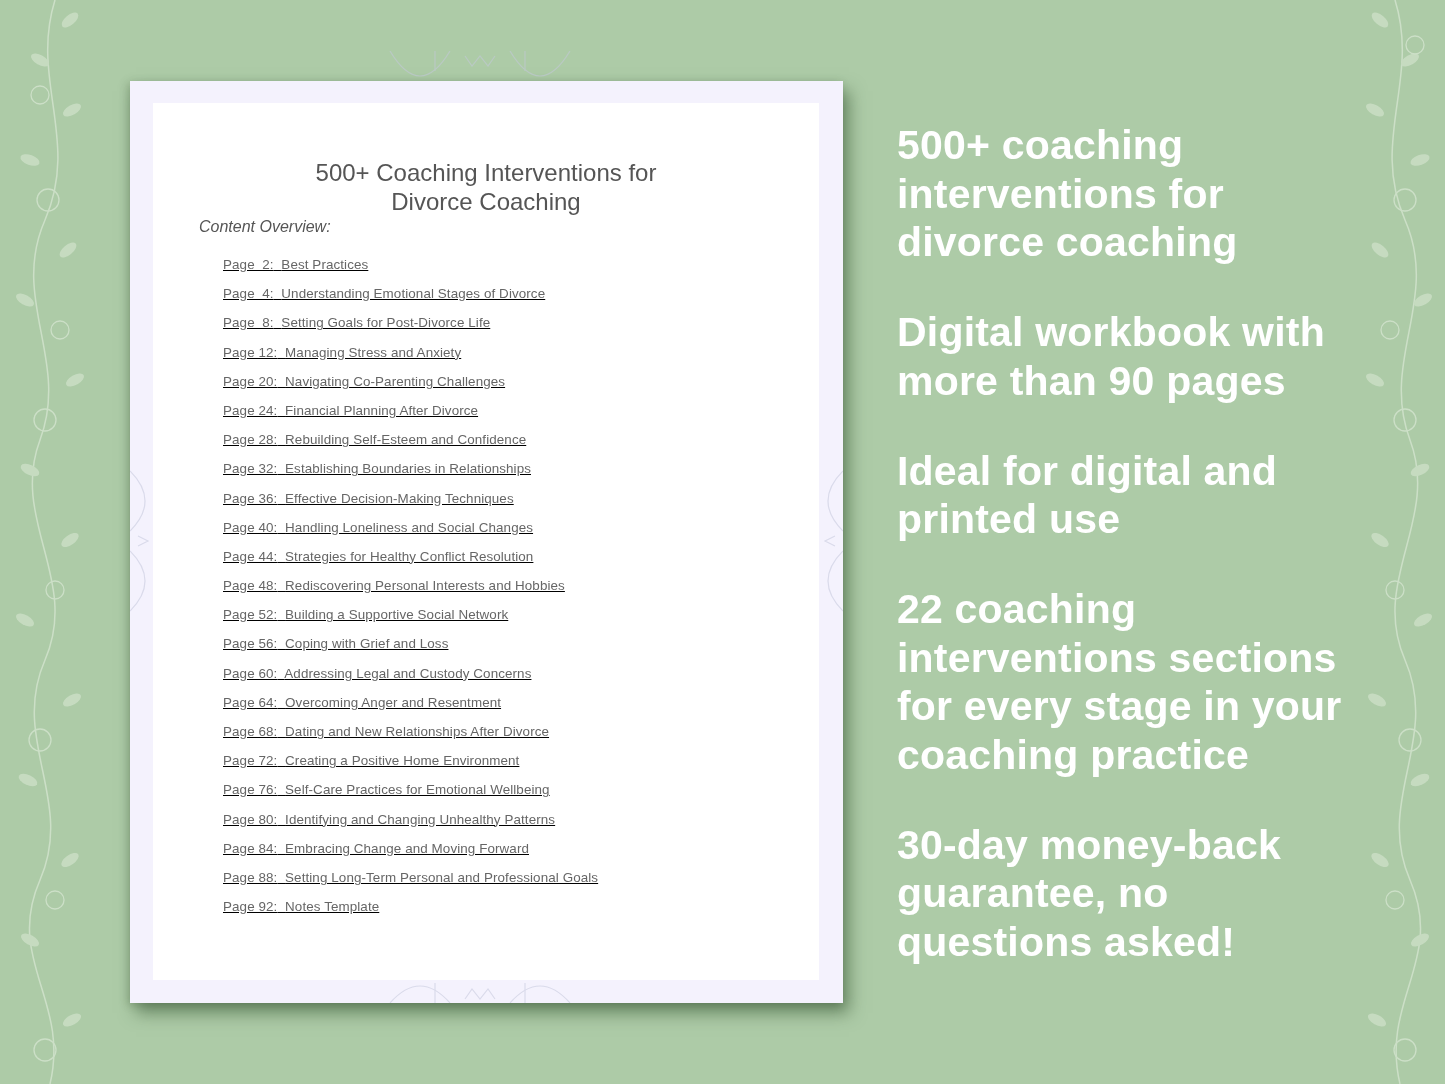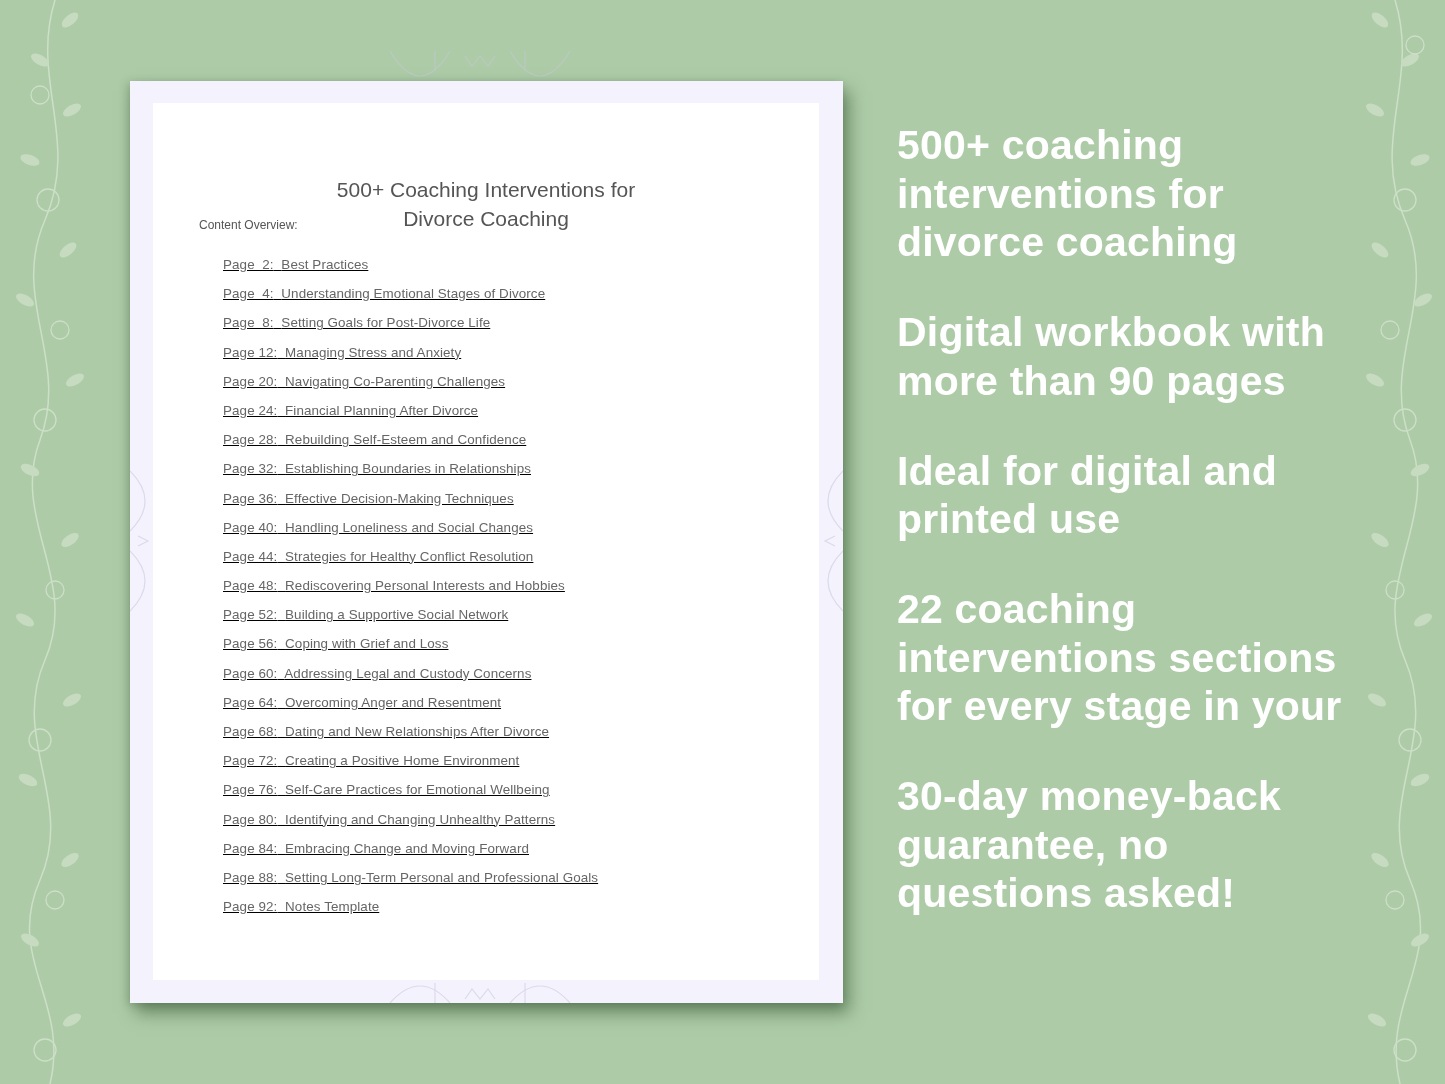--- a/index.html
+++ b/index.html
@@ -21,27 +21,27 @@
     .mandala-top { left: 250px; top: -30px; width: 200px; height: 55px; }
     .mandala-bottom { left: 250px; bottom: 0; width: 200px; height: 24px; }
     .mandala-left { left: 0; top: 380px; width: 24px; height: 160px; }
     .mandala-right { right: 0; top: 380px; width: 24px; height: 160px; }
 
     .page-inner {
       position: absolute; left: 23px; top: 22px; width: 666px; height: 877px;
       background: #ffffff;
     }
     .doc-title {
-      position: absolute; left: 0; right: 0; top: 72px;
-      text-align: center; color: #555; font-size: 21px; line-height: 29px;
+      position: absolute; left: 0; right: 0; top: 55px;
+      text-align: center; color: #555; font-size: 24px; line-height: 29px;
       font-weight: normal; margin: 0;
     }
     .overview-label {
       position: absolute; left: 46px; top: 115px;
-      color: #555; font-size: 12px; margin: 0;
+      color: #555; font-size: 16px; margin: 0; font-style: italic;
     }
     .toc { position: absolute; left: 70px; top: 152px; margin: 0; padding: 0; list-style: none; text-decoration: underline; }
     .toc-item {
       height: 29.2px; line-height: 20px; font-size: 13.4px; color: #666;
       white-space: pre; letter-spacing: 0.1px;
     }
 
     .features { position: absolute; left: 897px; top: 121px; width: 540px; }
     .feature {
       color: #ffffff; font-size: 41px; line-height: 48.7px;
@@ -189,18 +189,18 @@
   <p class="feature">
     <span>500+ coaching</span><br><span>interventions for</span><br><span>divorce coaching</span>
   </p>
   <p class="feature">
     <span>Digital workbook with</span><br><span>more than 90 pages</span>
   </p>
   <p class="feature">
     <span>Ideal for digital and</span><br><span>printed use</span>
   </p>
   <p class="feature">
-    <span>22 coaching</span><br><span>interventions sections</span><br><span>for every stage in your</span><br>
+    <span>22 coaching</span><br><span>interventions sections</span><br><span>for every stage in your</span><br><span>coaching practice</span>
   </p>
   <p class="feature">
     <span>30-day money-back</span><br><span>guarantee, no</span><br><span>questions asked!</span>
   </p>
 </div>
 
 </body></html>

